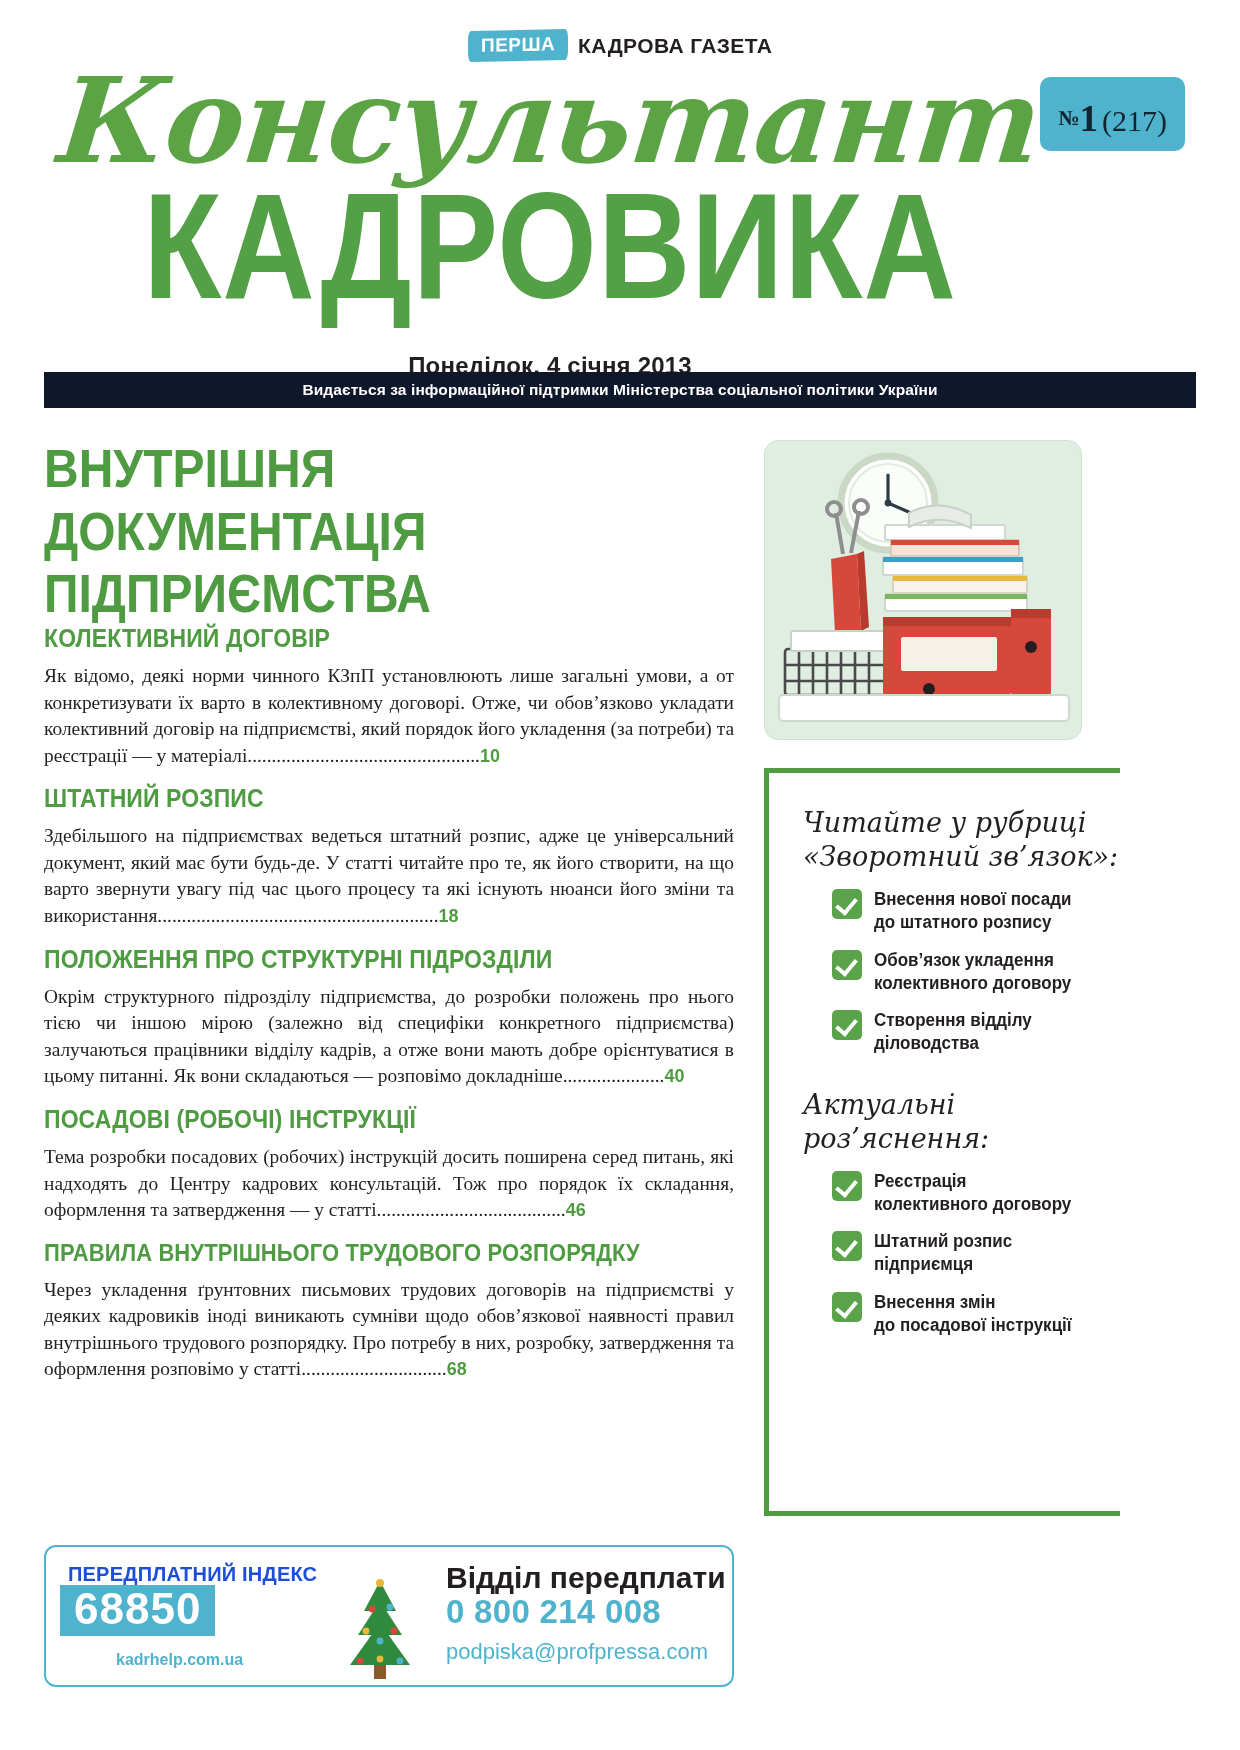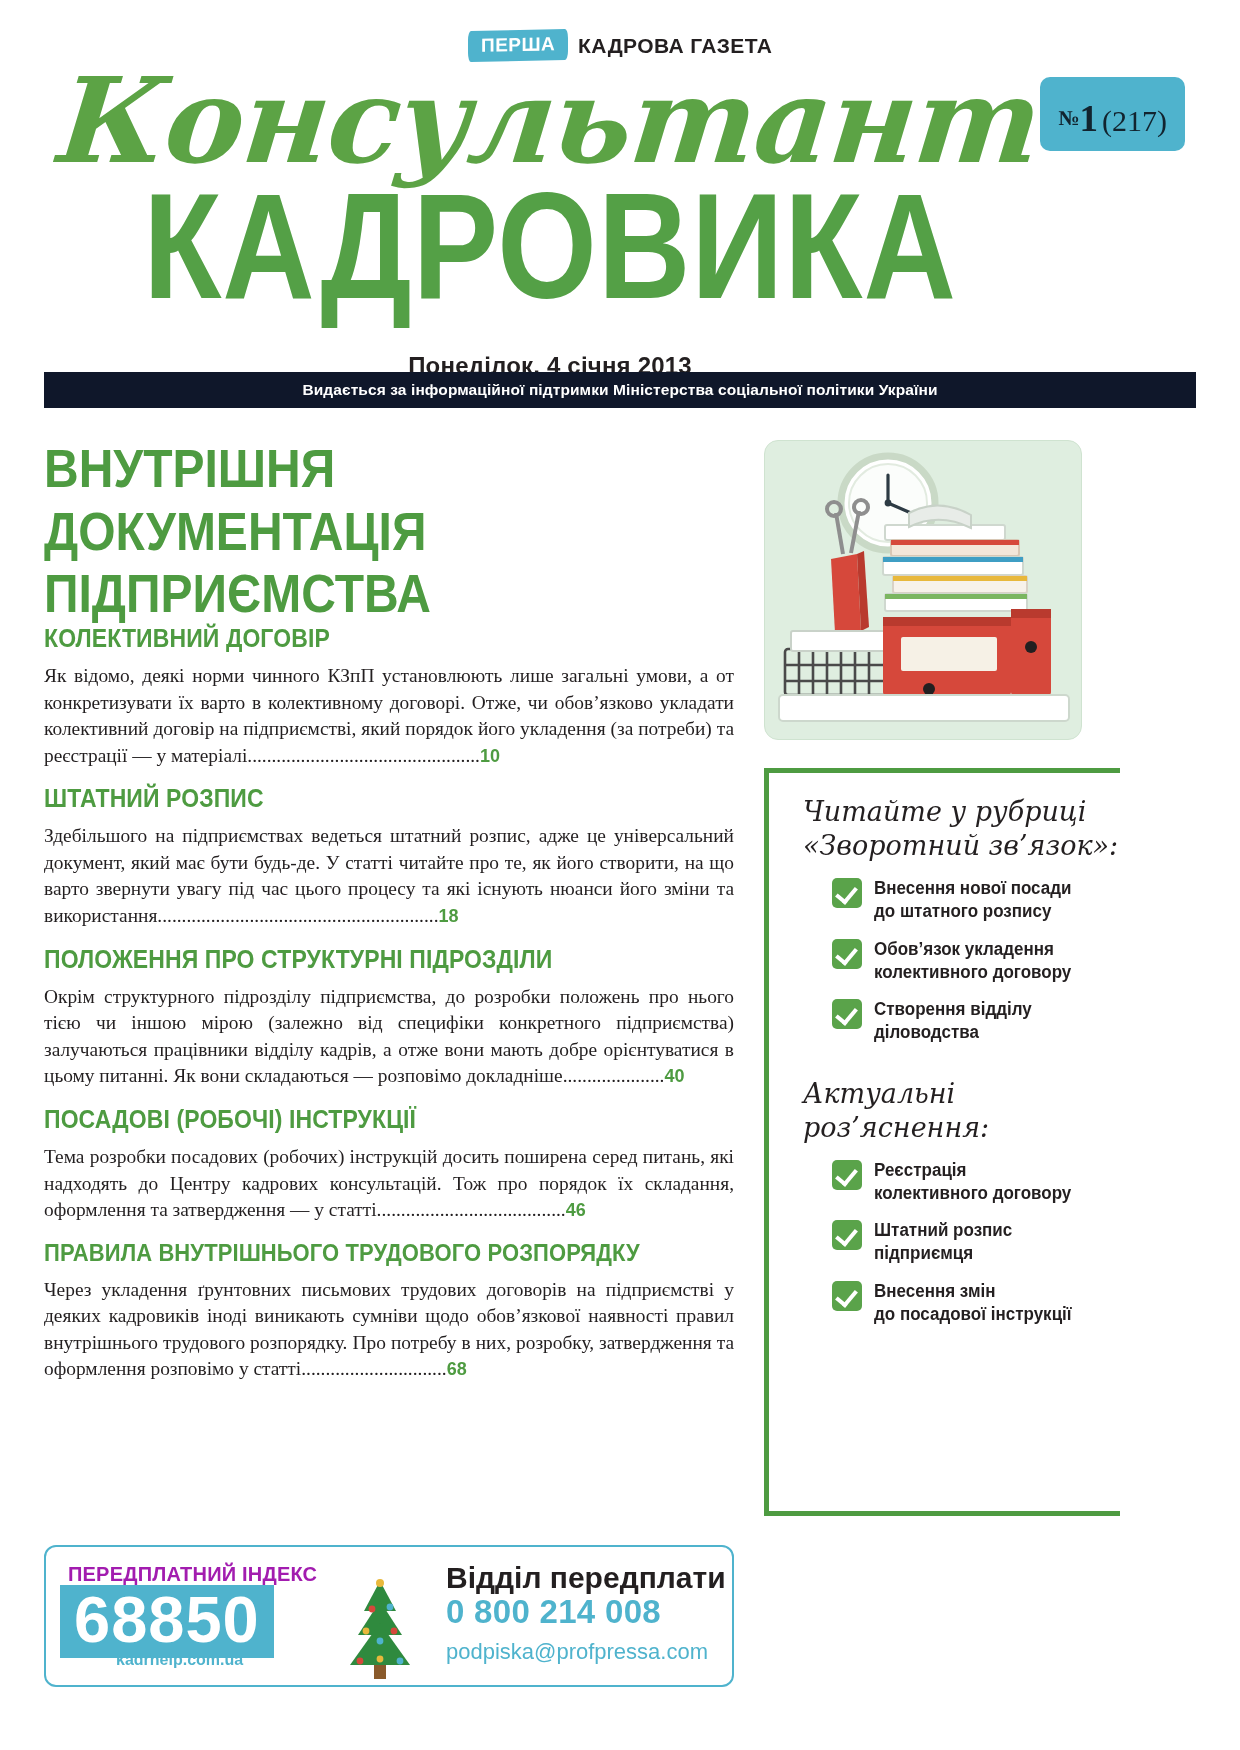--- a/index.html
+++ b/index.html
@@ -143,21 +143,21 @@
     border:5px solid #4e9b41;
     border-right:none;
     background:#ffffff;
   }
   .sb-script {
     font-family:"DejaVu Serif", serif;
     font-style:italic;
     font-size:27px;
     color:#231f20;
     line-height:1.26;
-    padding:22px 0 0 34px;
+    padding:33px 0 0 34px;
     white-space:nowrap;
   }
   .sb-script2 {
     font-family:"DejaVu Serif", serif;
     font-style:italic;
     font-size:27px;
     color:#231f20;
     line-height:1.26;
     padding:18px 0 0 34px;
     white-space:nowrap;
@@ -192,30 +192,30 @@
   
   .subbox {
     position:absolute; top:1545px; left:44px; width:690px; height:142px;
     border:2px solid #4fb3cd;
     border-radius:12px;
     background:#ffffff;
   }
   .sub-index-label {
     position:absolute; top:16px; left:22px;
     font-family:"Liberation Sans", sans-serif;
-    font-weight:bold; font-size:20px; color:#a21caf;
+    font-weight:bold; font-size:20px; color:#1d4ed8;
     letter-spacing:0.2px;
   }
   .sub-index-num {
     position:absolute; top:38px; left:14px;
     background:#4fb3cd;
     color:#ffffff;
     font-family:"Liberation Sans", sans-serif;
     font-weight:bold;
-    font-size:65px;
+    font-size:44px;
     letter-spacing:1px;
     padding:1px 14px 4px 14px;
     line-height:1.05;
   }
   .sub-site {
     position:absolute; top:104px; left:70px;
     font-family:"Liberation Sans", sans-serif;
     font-weight:bold; font-size:16px; color:#4fb3cd;
   }
   .sub-dept {

